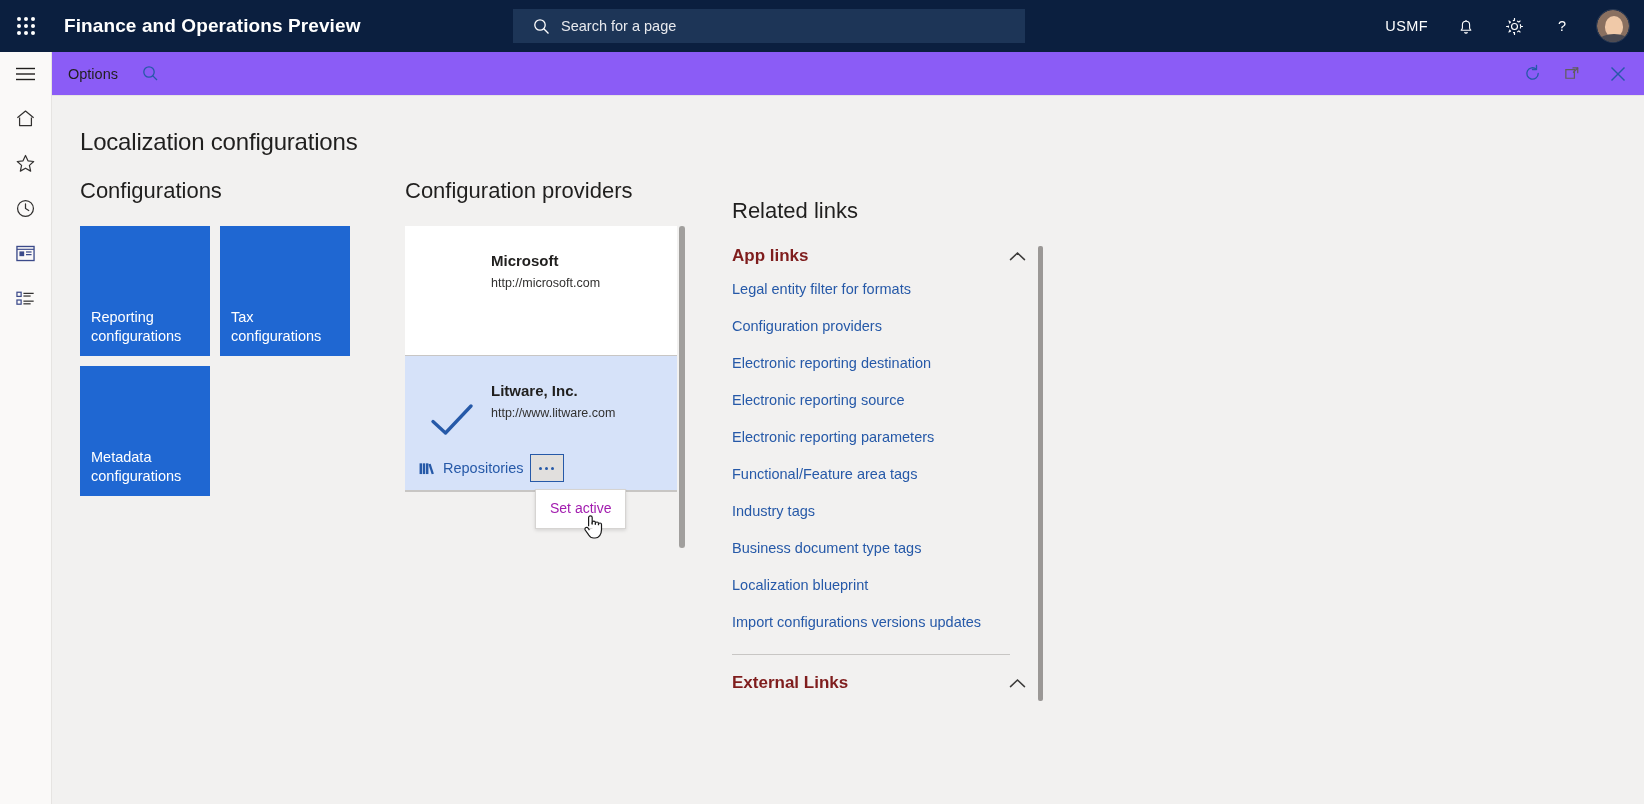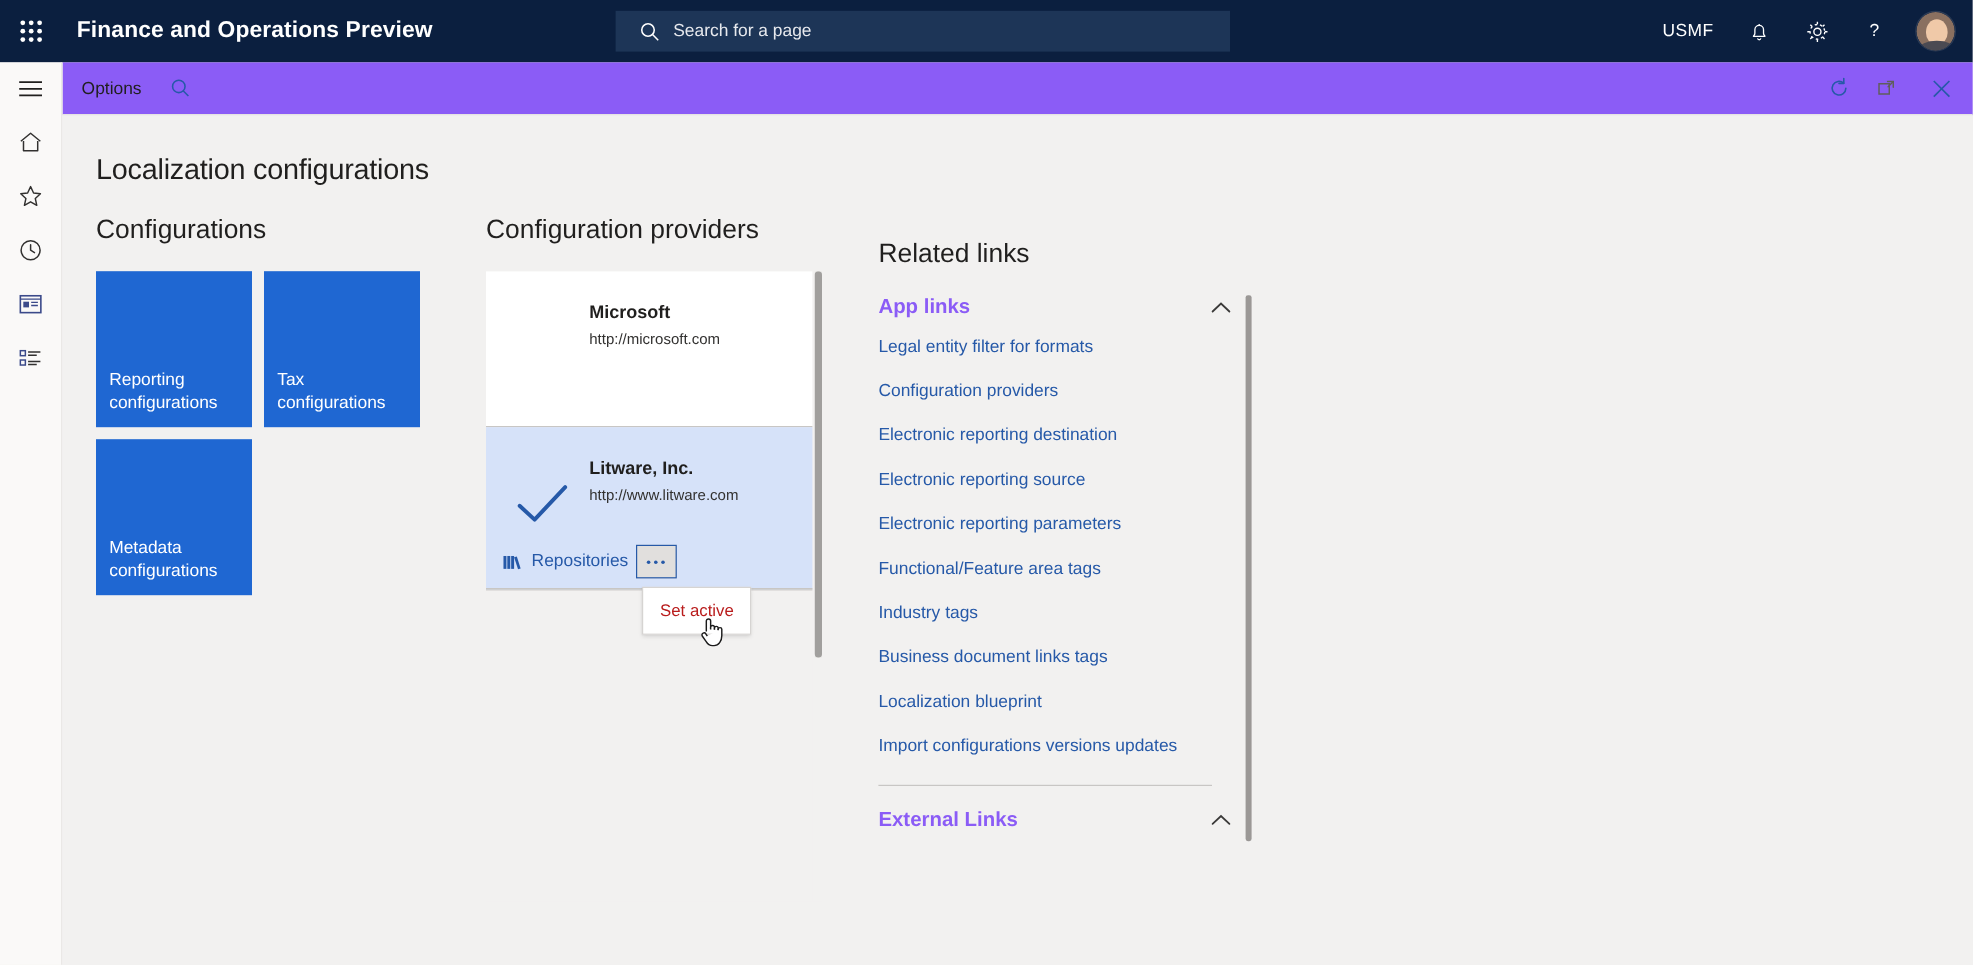--- a/index.html
+++ b/index.html
@@ -211,39 +211,39 @@
     position: absolute;
     left: 130px; top: 263px;
     min-width: 86px;
     background: #ffffff;
     border: 1px solid #d6d4d2;
     box-shadow: 0 1.6px 3.6px rgba(0,0,0,.13), 0 .3px .9px rgba(0,0,0,.1);
     padding: 5px 0;
     z-index: 30;
   }
   .context-menu-item {
-    font-size: 14px; color: #b91c1c;
+    font-size: 14px; color: #a21caf;
     padding: 5px 14px 7px 14px;
     white-space: nowrap; cursor: pointer;
   }
   .cursor-hand {
     position: absolute; left: 178px; top: 287px;
     z-index: 40; pointer-events: none;
   }
 
   
   .col-links { width: 380px; position: relative; margin-top: 20px; }
   .links-panel { position: relative; width: 306px; }
   .links-group-head {
     display: flex; align-items: center; justify-content: space-between;
     padding-right: 12px;
     margin-bottom: 4px;
     cursor: pointer;
   }
-  .links-group-title { font-size: 17px; color: #8b5cf6; font-weight: 600; }
+  .links-group-title { font-size: 17px; color: #7f1d1d; font-weight: 600; }
   .link-item {
     display: block;
     font-size: 14.5px; color: #2659a8;
     padding: 11px 0 10px 0;
     text-decoration: none; cursor: pointer;
     white-space: nowrap;
   }
   .links-sep {
     border-top: 1px solid #c8c6c4;
     margin: 14px 0 0 0;
@@ -512,21 +512,21 @@
           </span>
         </div>
 
         <a class="link-item">Legal entity filter for formats</a>
         <a class="link-item">Configuration providers</a>
         <a class="link-item">Electronic reporting destination</a>
         <a class="link-item">Electronic reporting source</a>
         <a class="link-item">Electronic reporting parameters</a>
         <a class="link-item">Functional/Feature area tags</a>
         <a class="link-item">Industry tags</a>
-        <a class="link-item">Business document links tags</a>
+        <a class="link-item">Business document type tags</a>
         <a class="link-item">Localization blueprint</a>
         <a class="link-item">Import configurations versions updates</a>
 
         <div class="links-sep"></div>
 
         <div class="links-group-head" style="margin-top:18px">
           <span class="links-group-title">External Links</span>
           <span>
             <svg width="17" height="11" viewBox="0 0 17 11">
               <path d="M1.5 8.6L8.5 2l7 6.6" stroke="#3b3a39" stroke-width="1.5" fill="none" stroke-linecap="round"></path>

